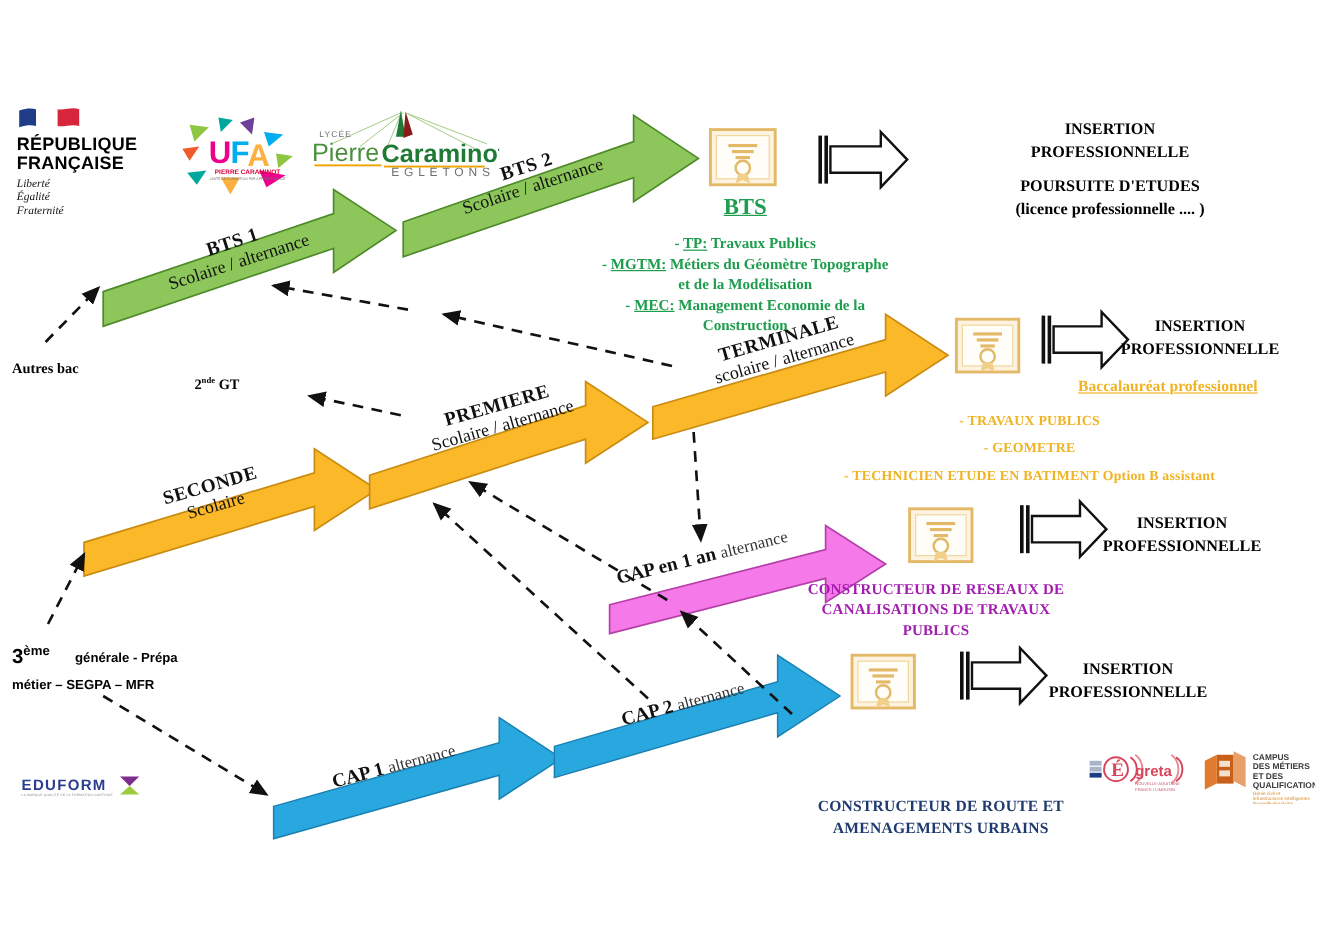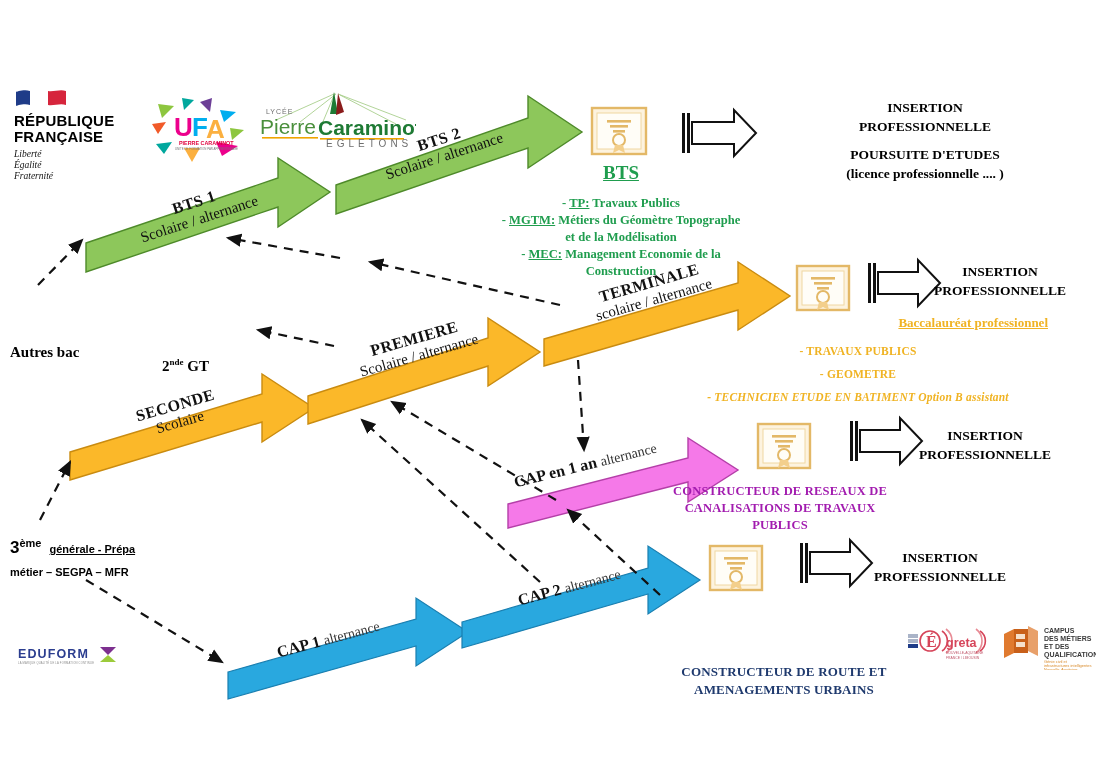--- a/index.html
+++ b/index.html
@@ -24,21 +24,21 @@
   
   .ins{font-family:"Liberation Serif",serif;font-weight:bold;font-size:13.5px;color:#000;line-height:19px;text-align:center;}
   .bts-head{font-family:"Liberation Serif",serif;font-weight:bold;font-size:19px;color:#1f9d4e;text-decoration:underline;}
   .bts-li{font-family:"Liberation Serif",serif;font-weight:bold;font-size:12.6px;color:#1f9d4e;line-height:17px;text-align:center;}
   .bts-li u{text-decoration:underline;}
   .bac-head{font-family:"Liberation Serif",serif;font-weight:bold;font-size:13px;color:#f0b323;text-decoration:underline;}
   .bac-li{font-family:"Liberation Serif",serif;font-weight:bold;font-size:11.5px;color:#f0b323;line-height:16px;text-align:center;letter-spacing:.2px;}
   .blue-li{font-family:"Liberation Serif",serif;font-weight:bold;font-size:12.5px;color:#a21caf;line-height:17px;text-align:center;letter-spacing:.2px;}
   .navy-li{font-family:"Liberation Serif",serif;font-weight:bold;font-size:13px;color:#1f3a6e;line-height:18px;text-align:center;letter-spacing:.2px;}
 
-  .entry{font-family:"Liberation Serif",serif;font-weight:bold;font-size:15px;color:#000;margin-top:44px;}
+  .entry{font-family:"Liberation Serif",serif;font-weight:bold;font-size:12px;color:#000;}
   .entry-sans{font-family:"Liberation Sans",sans-serif;font-weight:bold;font-size:11px;color:#000;}
   .entry-big{font-family:"Liberation Sans",sans-serif;font-weight:bold;font-size:17px;color:#000;}
   sup{font-size:.6em;vertical-align:super;}
 </style>
 </head>
 <body>
 
 <div id="stage">
 
   <div class="abs" style="left:14px;top:88px;">
@@ -291,21 +291,21 @@
   </div>
 
   <div class="t entry" style="left:10px;top:300px;">Autres bac</div>
 
   <div class="t entry" style="left:162px;top:313px;">
     <span>2</span><sup>nde</sup><span> GT</span>
   </div>
 
   <div class="t" style="left:10px;top:537px;">
     <span class="entry-big">3</span><sup class="entry-sans">ème</sup>
-    <span class="entry-sans" style="margin-left:4px;text-decoration:underline;">générale  - Prépa</span>
+    <span class="entry-sans" style="margin-left:17px;">générale  - Prépa</span>
     <div class="entry-sans" style="margin-top:8px;">métier – SEGPA – MFR</div>
   </div>
 
   <div class="abs" style="left:456px;top:162px;width:330px;text-align:center;">
     <div style="">
       <span class="bts-head">BTS</span>
     </div>
     <div class="bts-li" style="margin-top:11px;">
       <span>-</span>
       <u>TP:</u><span> Travaux Publics</span>
@@ -329,21 +329,21 @@
     <div>POURSUITE D'ETUDES</div>
     <div>(licence professionnelle .... )</div>
   </div>
 
   <div class="abs" style="left:668px;top:313px;width:380px;text-align:center;">
     <div style="text-align:right;">
       <span class="bac-head">Baccalauréat professionnel</span>
     </div>
     <div class="bac-li" style="margin-top:12px;">-  TRAVAUX PUBLICS</div>
     <div class="bac-li" style="margin-top:7px;">-       GEOMETRE</div>
-    <div class="bac-li" style="margin-top:7px;font-style:italic;">-   TECHNICIEN ETUDE EN BATIMENT Option B assistant</div>
+    <div class="bac-li" style="margin-top:7px;">-   TECHNICIEN ETUDE EN BATIMENT Option B assistant</div>
   </div>
 
   <div class="abs ins" style="left:900px;top:262px;width:200px;">
     <div>INSERTION</div>
     <div>PROFESSIONNELLE</div>
   </div>
 
   <div class="abs blue-li" style="left:620px;top:483px;width:320px;">
     <div>CONSTRUCTEUR DE RESEAUX DE</div>
     <div>CANALISATIONS DE TRAVAUX</div>

